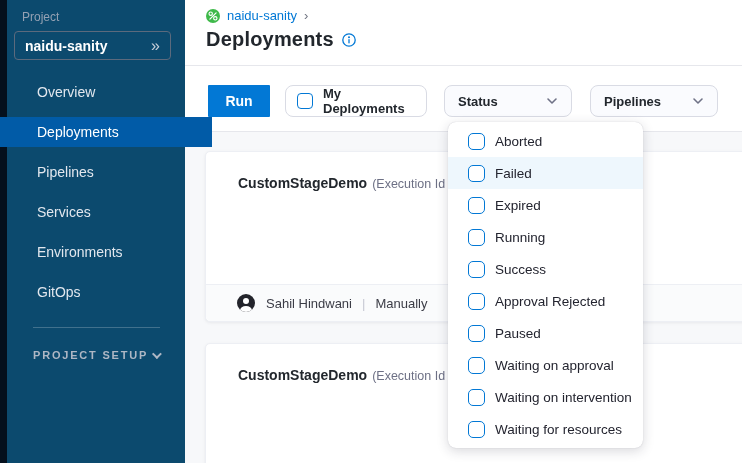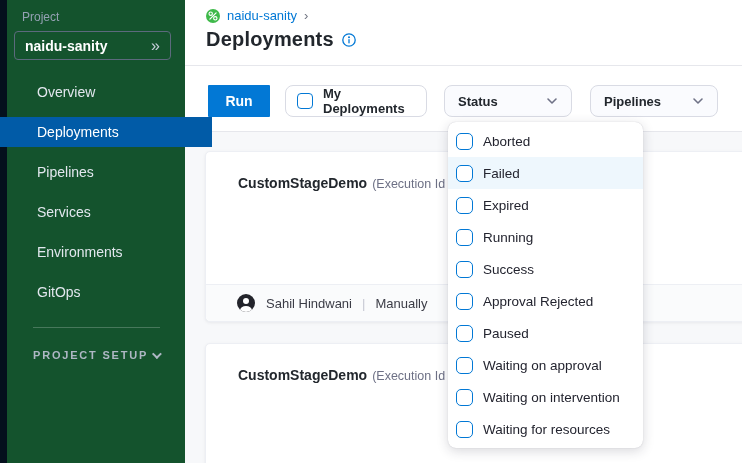--- a/index.html
+++ b/index.html
@@ -1,20 +1,20 @@
 <!DOCTYPE html>
 <html><head>
 <meta charset="utf-8">
 <style>
   * { margin:0; padding:0; box-sizing:border-box; }
   html,body { width:742px; height:463px; overflow:hidden; }
   body { font-family:"Liberation Sans", sans-serif; background:#fff; position:relative; }
 
   
-  .sidebar { position:absolute; left:0; top:0; width:185px; height:463px; background:#14532d; z-index:5; }
+  .sidebar { position:absolute; left:0; top:0; width:185px; height:463px; background:#0c4a6e; z-index:5; }
   .module-strip { position:absolute; left:0; top:0; width:7px; height:463px; background:#04101d; }
   .project-label { position:absolute; left:22px; top:10px; font-size:12px; color:#94a1b3; }
   .project-box { position:absolute; left:14px; top:31px; width:157px; height:29px; border:1px solid #5c6a7d; border-radius:4px; display:flex; align-items:center; cursor:pointer; }
   .project-name { margin-left:10px; color:#ffffff; font-weight:bold; font-size:14px; flex:1; }
   .project-expand { color:#c7cfda; font-size:16px; margin-right:10px; letter-spacing:-2px; padding-right:2px; }
   .nav { position:absolute; left:0; top:72px; width:212px; }
   .nav-item { height:40px; display:flex; align-items:center; padding-left:37px; color:#e2e7ee; font-size:14px; cursor:pointer; }
   .nav-item.selected { height:30px; margin:5px 0; background:#015ba7; color:#ffffff; }
   .sidebar-divider { position:absolute; left:33px; top:327px; width:127px; height:1px; background:rgba(255,255,255,0.22); }
   .project-setup { position:absolute; left:33px; top:349px; display:flex; align-items:center; gap:4px; color:#aeb7c4; font-size:11px; font-weight:bold; letter-spacing:1.8px; cursor:pointer; }
@@ -51,21 +51,21 @@
   .card-footer { position:absolute; left:0; right:0; bottom:0; height:37px; background:#fafbfc; border-top:1px solid #edeff4; border-radius:0 0 5px 5px; display:flex; align-items:center; }
   .avatar { width:18px; height:18px; border-radius:50%; background:#23242b; margin-left:31px; position:relative; overflow:hidden; flex:none; }
   .avatar::before { content:""; position:absolute; left:6px; top:3.5px; width:6px; height:6px; border-radius:50%; background:#fff; }
   .avatar::after { content:""; position:absolute; left:3px; top:11.5px; width:12px; height:9px; border-radius:50% 50% 0 0; background:#fff; }
   .footer-author { margin-left:11px; font-size:13px; color:#3b3c46; }
   .footer-sep { margin:0 10px; color:#c6c8d2; font-size:13px; }
   .footer-trigger { font-size:13px; color:#3b3c46; }
 
   
   .dropdown { position:absolute; left:448px; top:122px; width:195px; background:#fff; border-radius:8px; box-shadow:0 3px 12px rgba(40,41,61,0.18), 0 0 1px rgba(40,41,61,0.25); padding:3px 0; z-index:10; }
-  .option { height:32px; display:flex; align-items:center; padding-left:8px; cursor:pointer; }
+  .option { height:32px; display:flex; align-items:center; padding-left:20px; cursor:pointer; }
   .option.highlighted { background:#eef7fd; }
   .option .checkbox { width:17px; height:17px; border-radius:5px; }
   .option-label { margin-left:10px; font-size:13.5px; color:#23242f; }
 </style>
 </head>
 <body>
 
 <div class="sidebar">
   <div class="module-strip"></div>
   <div class="project-label">Project</div>

